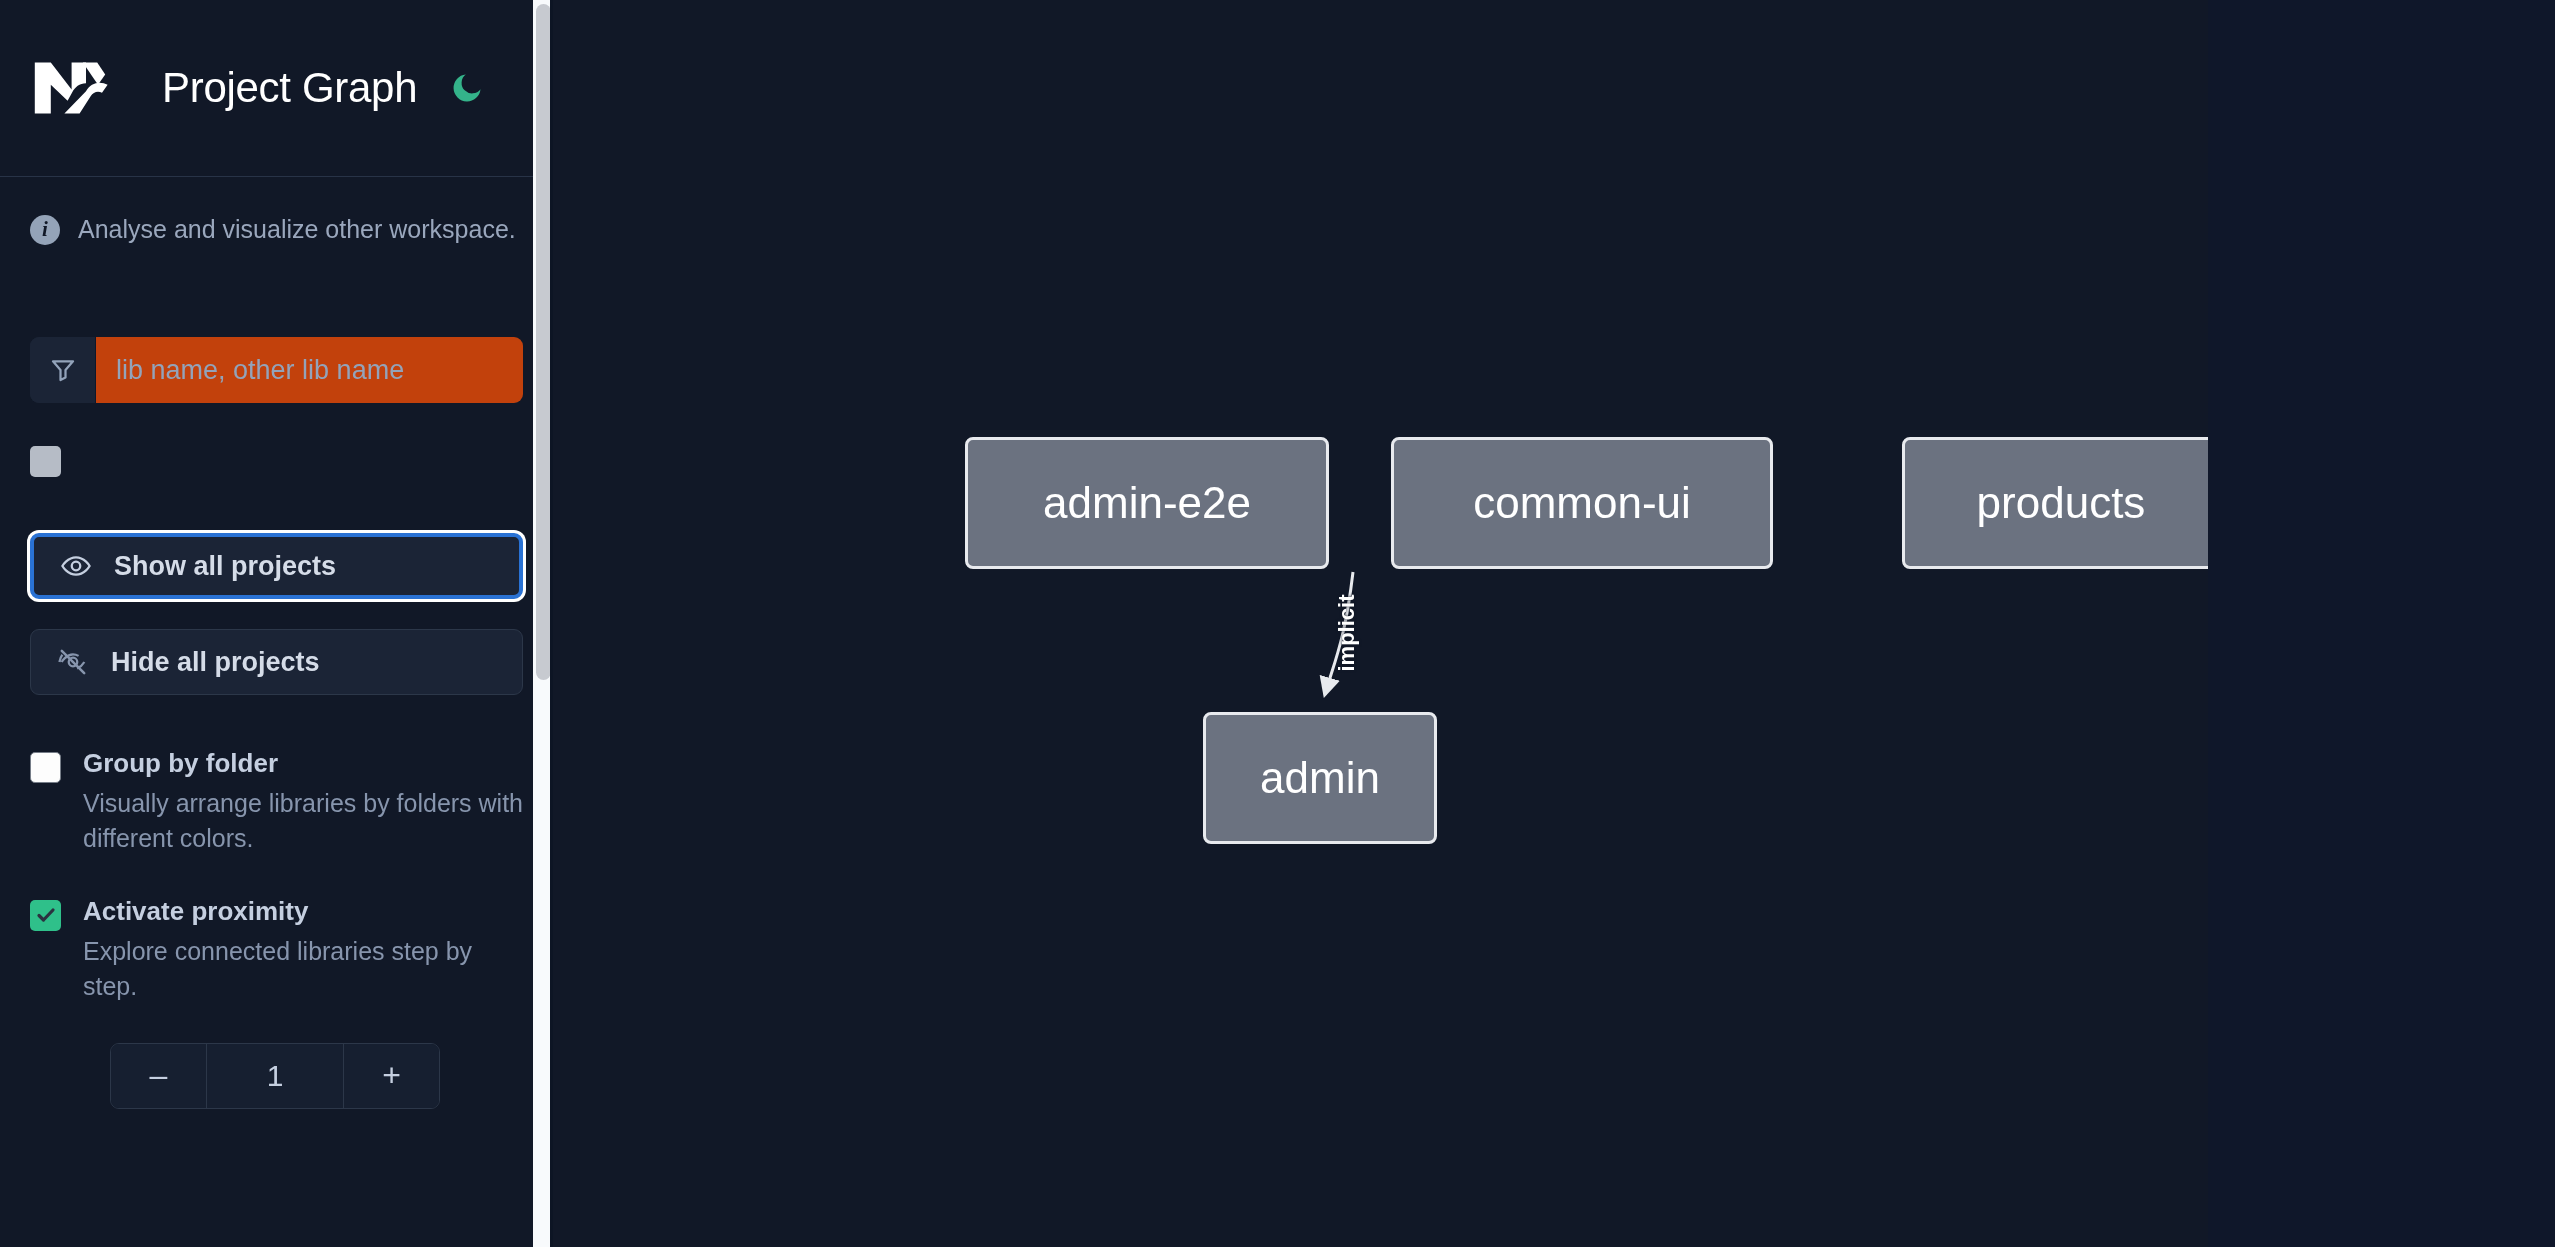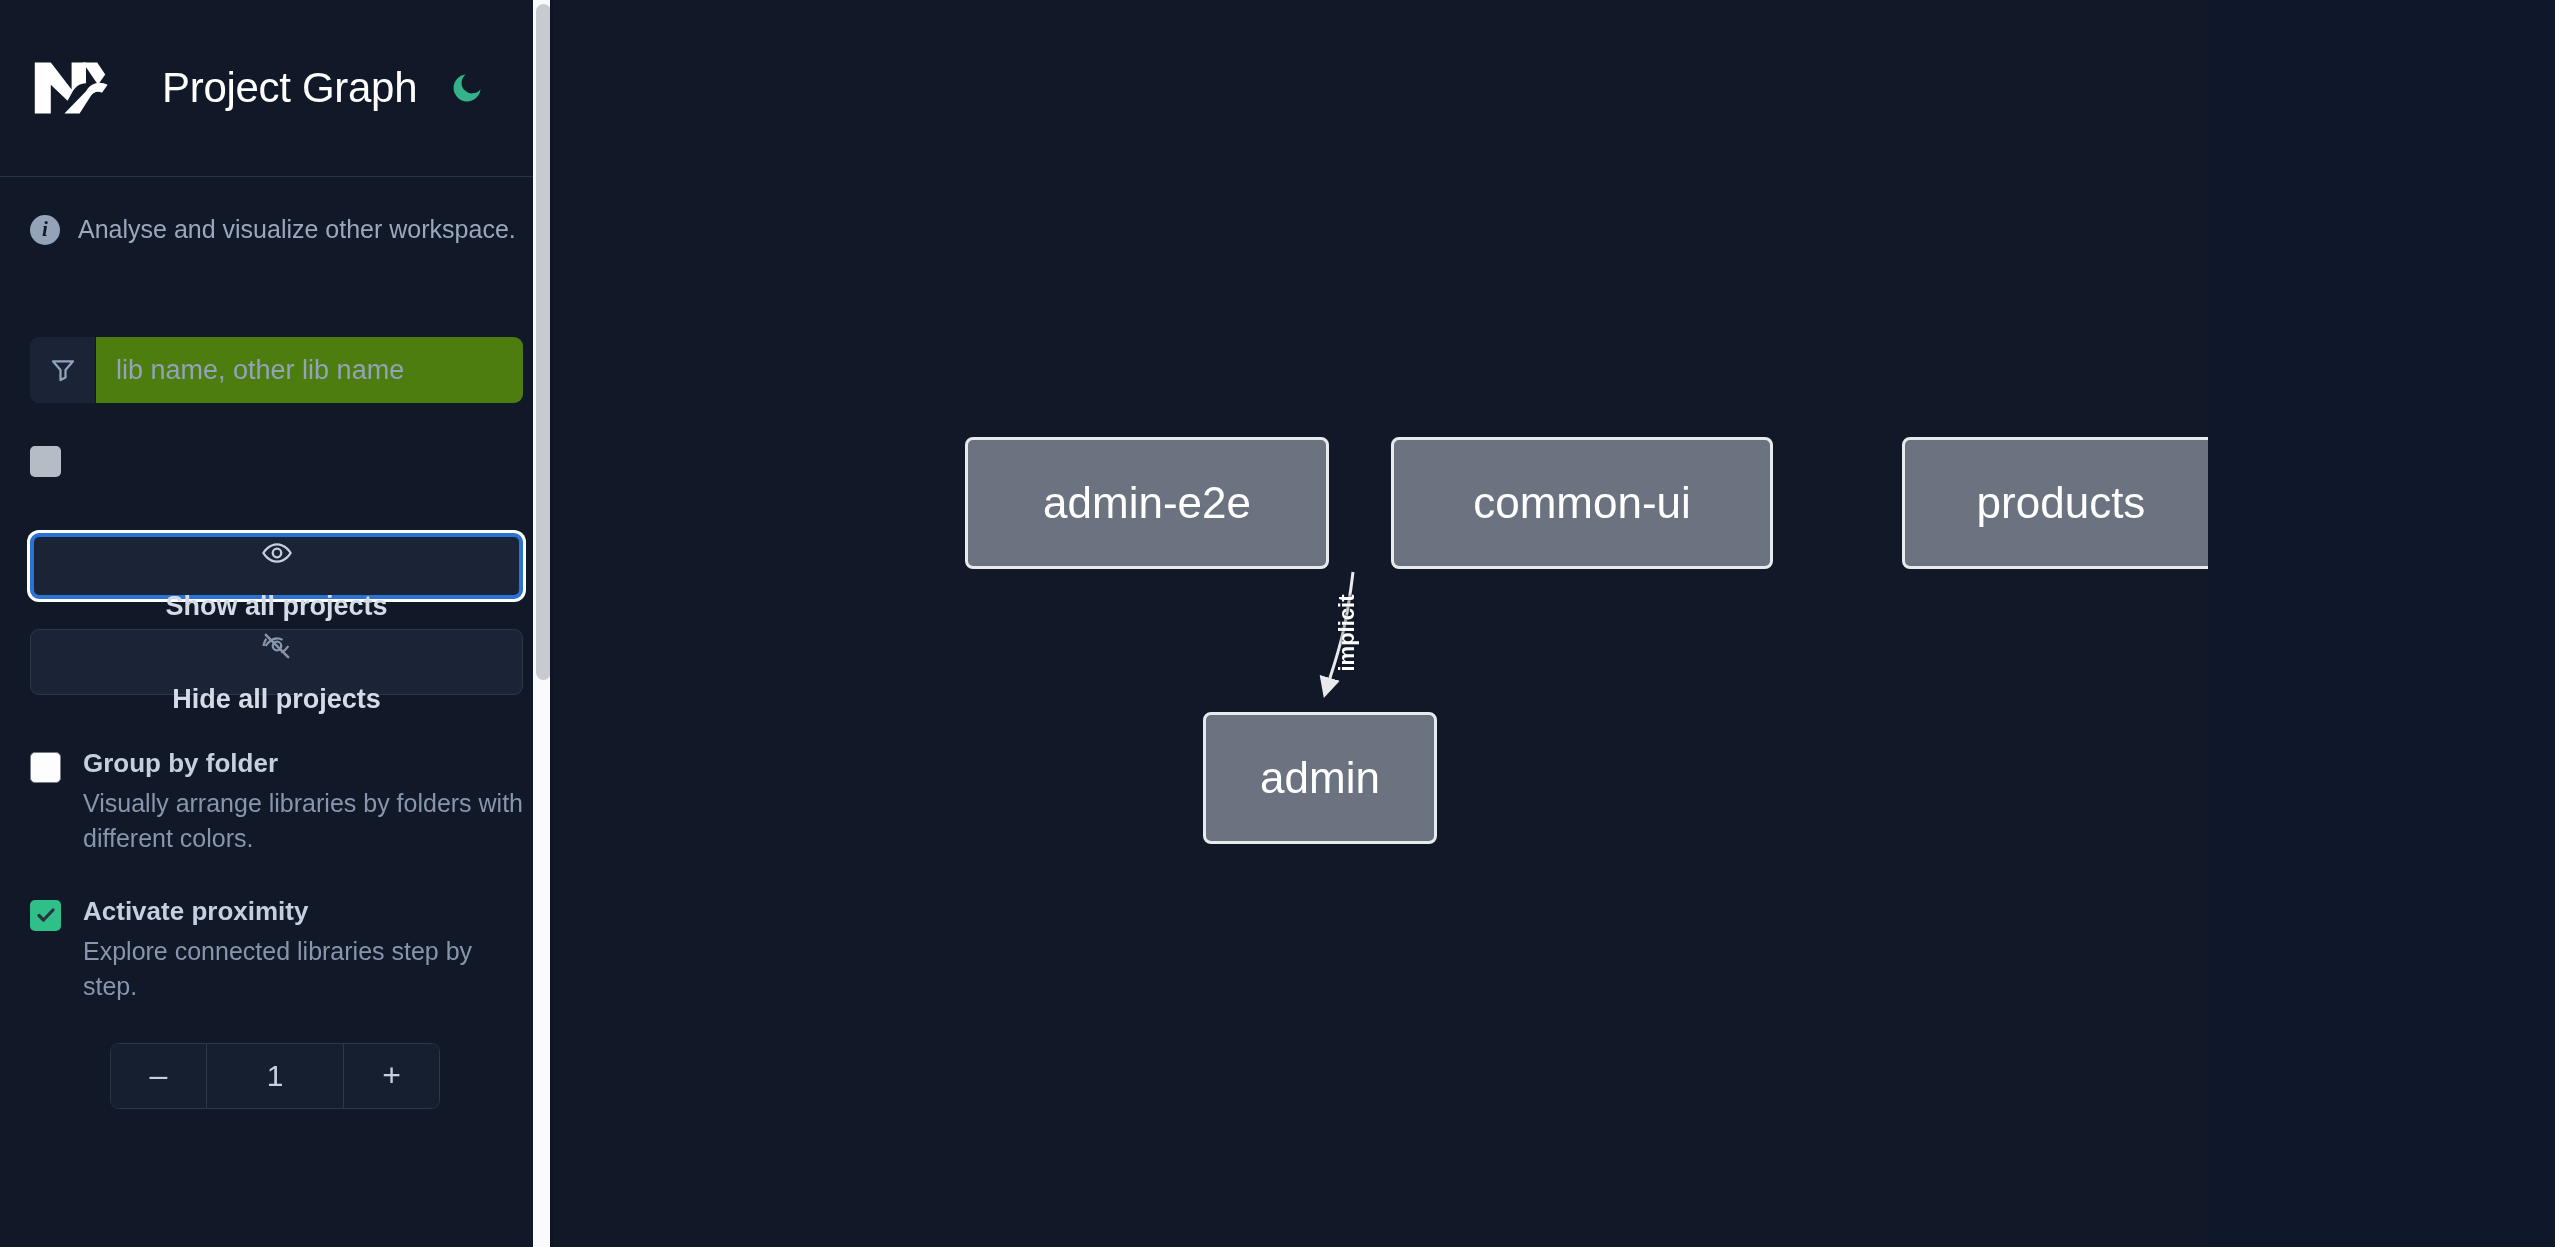--- a/index.html
+++ b/index.html
@@ -61,21 +61,21 @@
     overflow: hidden;
   }
   .filter-icon-box {
     width: 66px; display: flex; align-items: center; justify-content: center;
     background: #1b2436;
     border-right: 1px solid #0f172a;
     flex: 0 0 66px;
   }
   .filter-input {
     flex: 1 1 auto;
-    background: #4d7c0f; border: none; outline: none;
+    background: #c2410c; border: none; outline: none;
     color: #c5cfe0; font-size: 27px;
     font-family: "Liberation Sans", sans-serif;
     padding: 0 20px;
   }
   .filter-input::placeholder { color: #93a3ba; }
 
   .opt-block { margin-top: 38px; display: flex; gap: 22px; align-items: flex-start; }
   .cb {
     width: 31px; height: 31px; border-radius: 5px;
     flex: 0 0 31px; margin-top: 5px;
@@ -98,21 +98,20 @@
 
   .btn {
     margin-top: 30px;
     height: 66px; width: 100%;
     display: flex; align-items: center;
     gap: 22px; padding: 0 26px;
     background: #1b2436;
     border-radius: 9px;
     color: #d5dce8; font-size: 27px; font-weight: 700;
     cursor: pointer;
-    flex-direction: column;
   }
   .btn-focus {
     border: 4px solid #2a72d4;
     box-shadow: 0 0 0 3px #ffffff;
     background: #1b2436;
   }
   .btn-plain { border: 1px solid #2c3749; }
   .btn-icon { flex: 0 0 auto; display: flex; align-items: center; }
 
   .section-gap-1 { margin-top: 56px; }

